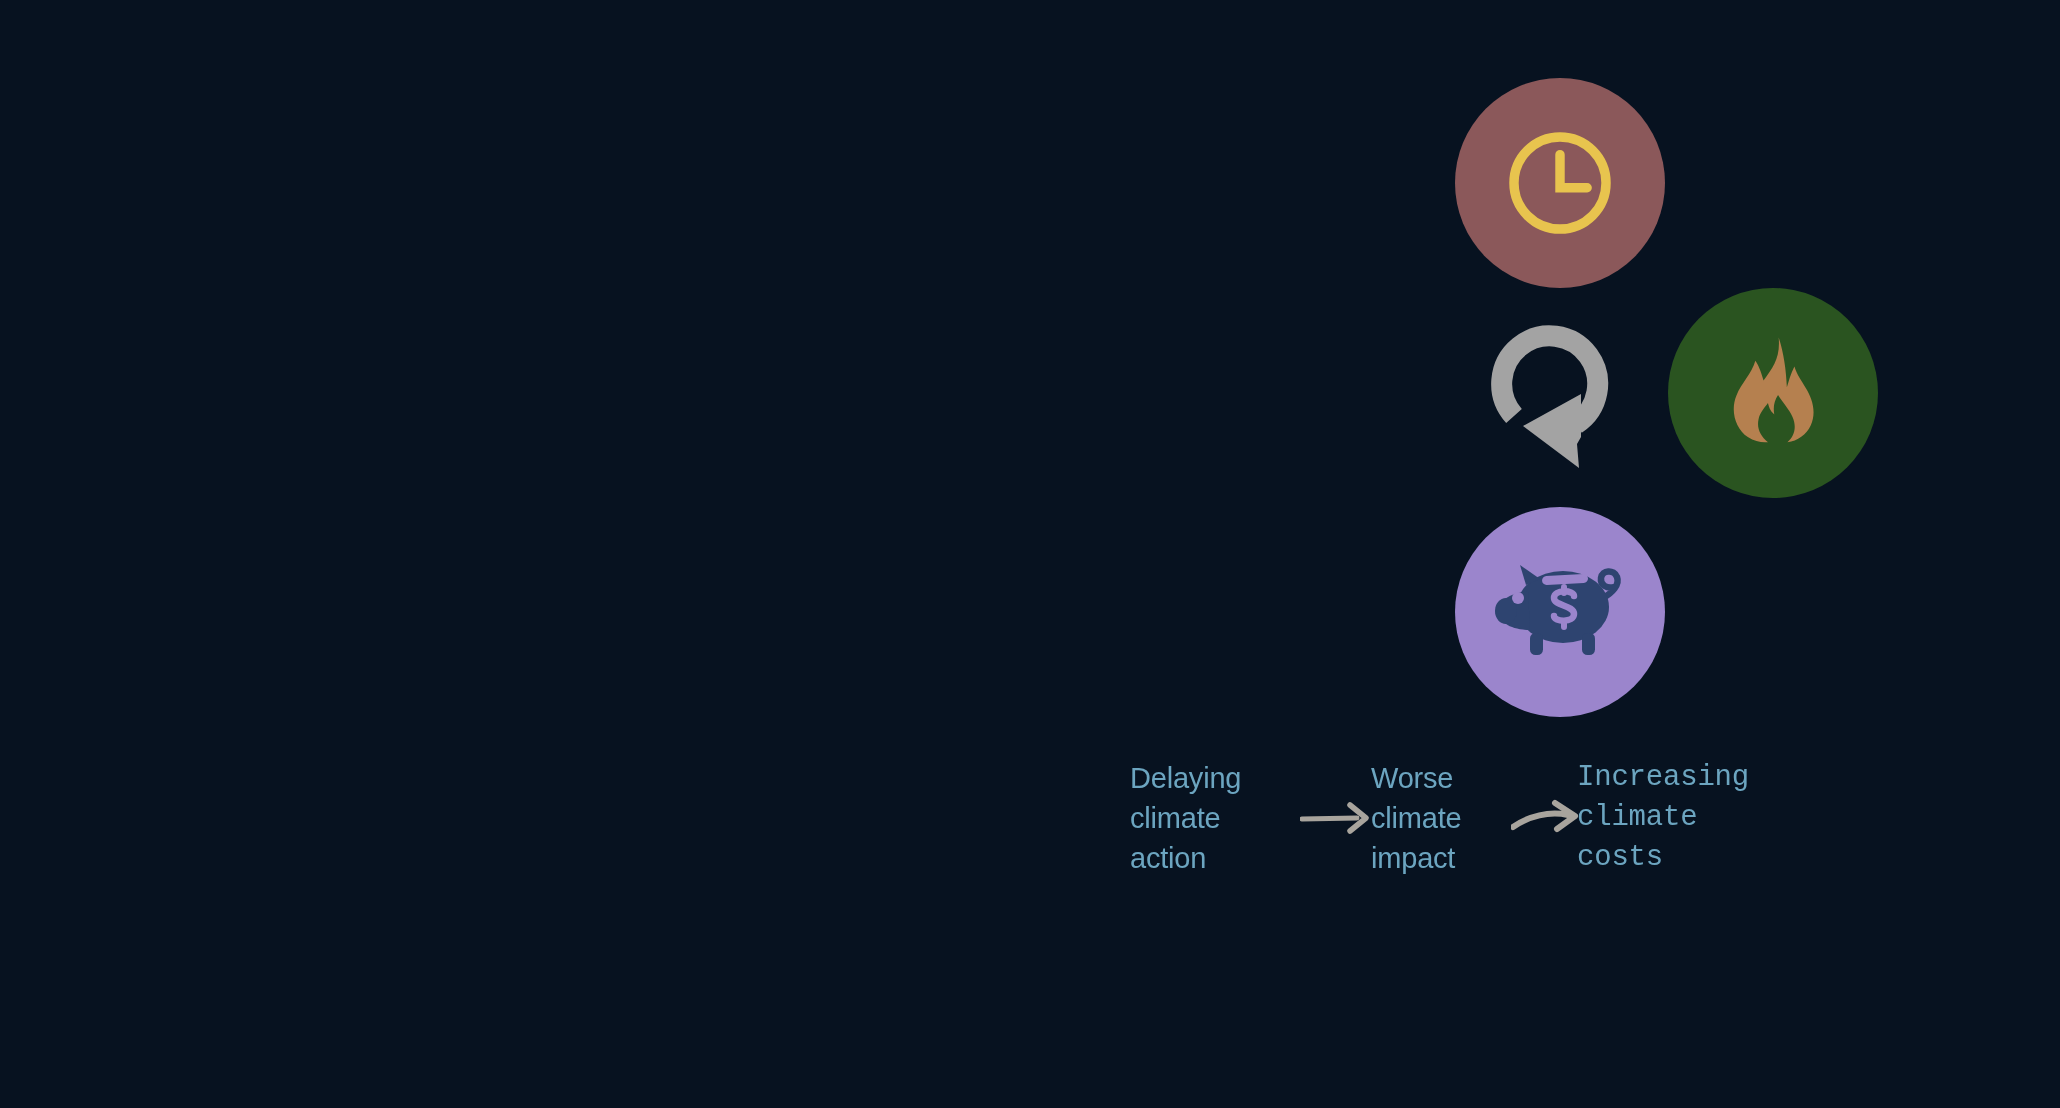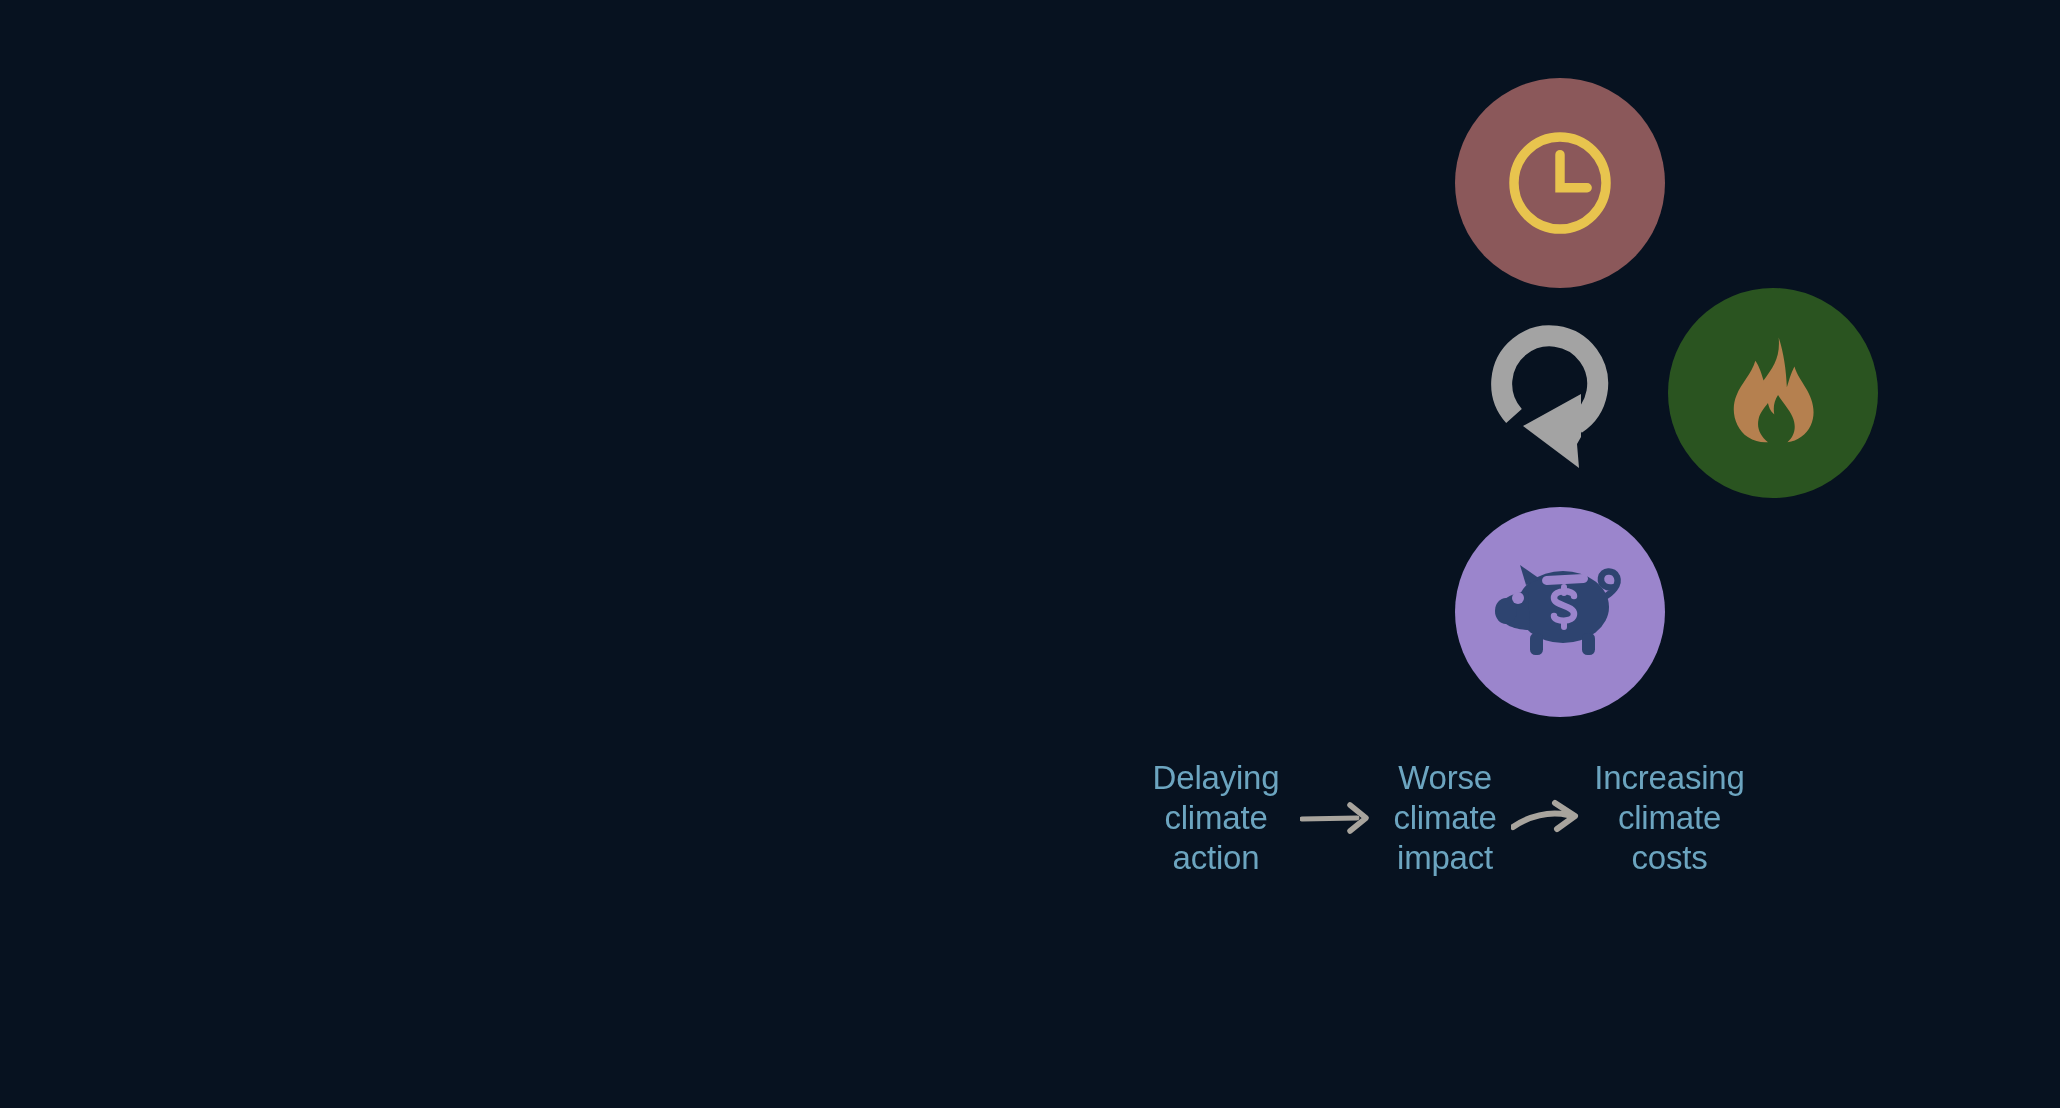--- a/index.html
+++ b/index.html
@@ -62,30 +62,29 @@
     top: 745px;
     width: 640px;
     height: 145px;
     display: flex;
     flex-direction: row;
     align-items: center;
     justify-content: flex-start;
   }
   .chain-label {
     color: #6CA5C0;
-    font-size: 33px;
+    font-size: 29px;
     line-height: 40px;
-    text-align: center;
     white-space: pre-line;
     letter-spacing: -0.2px;
     flex: 0 0 auto;
   }
   #chain-label-0 { width: 172px; }
   #chain-label-1 { width: 148px; }
-  #chain-label-2 { width: 185px; }
+  #chain-label-2 { width: 185px; font-family: Liberation Mono, monospace; }
 
   .chain-arrow {
     flex: 0 0 auto;
     display: block;
   }
   #chain-arrow-0 { width: 73px; height: 40px; margin: 0 -2px; }
   #chain-arrow-1 { width: 72px; height: 44px; margin: 0 -6px 0 -8px; }
 </style>
 </head>
 <body>

